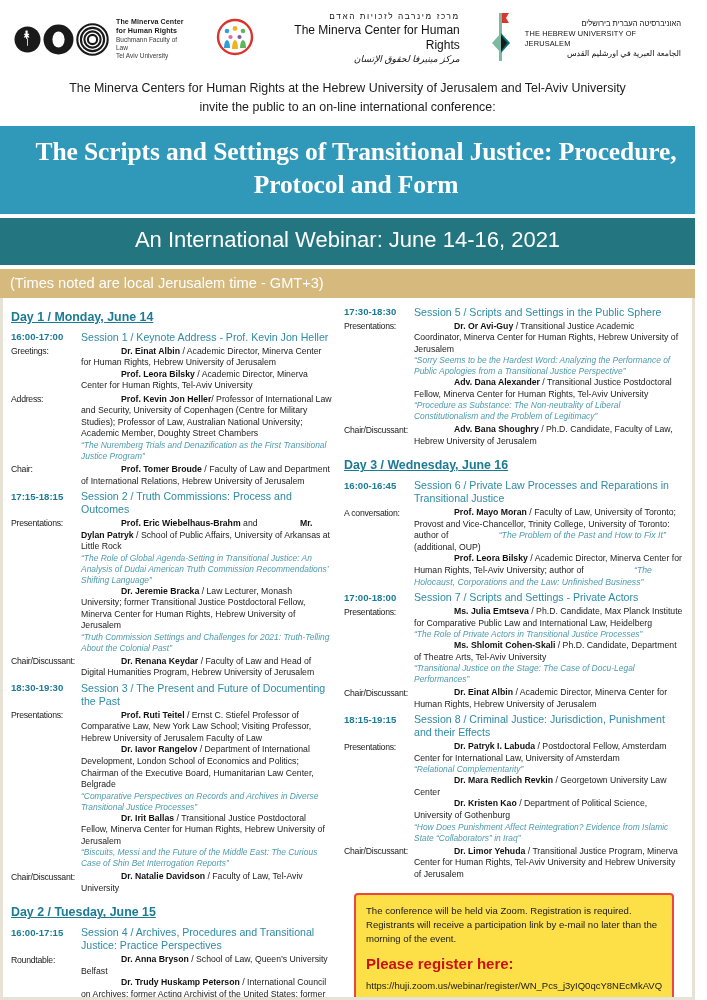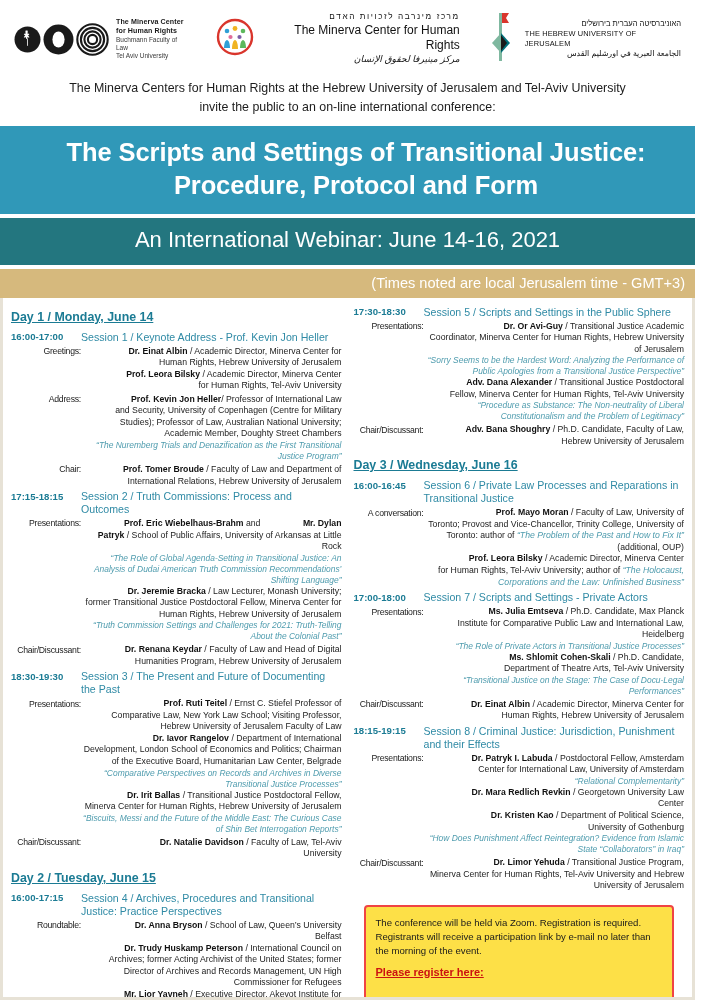--- a/index.html
+++ b/index.html
@@ -65,34 +65,35 @@
   
   .band-title {
     background: #3098b8;
     color: #ffffff;
     text-align: center;
     font-weight: bold;
     font-size: 25.5px;
     line-height: 1.27;
     padding: 10px 9px 13px 26px;
     letter-spacing: -.1px;
+    font-family: Liberation Serif, serif;
   }
   .band-sub {
     background: #23767f;
     color: #ffffff;
     text-align: center;
     font-size: 22px;
     line-height: 1.2;
     padding: 9px 10px 11px 10px;
     margin-top: 4px;
   }
   .band-times {
     background: #d6b97d;
     color: #ffffff;
-    text-align: right;
+    text-align: left;
     font-size: 14.6px;
     padding: 6px 10px 7px 10px;
     margin-top: 4px;
   }
 
   
   .content {
     display: flex;
     padding: 8px 8px 0 8px;
     box-sizing: border-box;
@@ -122,62 +123,61 @@
     padding-top: .5px;
   }
   .stitle {
     color: #2f8aa5;
     font-weight: normal;
     font-size: 10.6px;
     line-height: 1.22;
     flex: 1;
   }
 
-  .prow { display: flex; align-items: flex-start; margin-top: 2px; text-align: right; }
+  .prow { display: flex; align-items: flex-start; margin-top: 2px; }
   .plabel {
     font-size: 8.7px;
     color: #222;
     width: 70px;
     flex: 0 0 70px;
     line-height: 1.33;
     padding-top: .5px;
   }
   .plabel.wide { width: 70px; letter-spacing: -.25px; }
   .pbody { flex: 1; font-size: 8.7px; color: #222; line-height: 1.33; }
   .pbody .person { margin-bottom: 0px; }
   .pbody b { font-weight: bold; color: #111; padding-left: 40px; }
   .pbody .talk {
     display: block;
     color: #4f9cae;
     font-style: italic;
     font-size: 8.45px;
     line-height: 1.3;
   }
-  .pbody i.inline { color: #4f9cae; font-style: italic; }
+  .pbody i.inline { color: #4f9cae; font-style: italic; margin-left: 48px; }
   .gap { height: 4px; }
 
   
   .reg-wrap { padding: 10px 10px 0 10px; }
   .reg-box {
     background: #fde047;
     border: 2px solid #ef4444;
     border-radius: 4px;
     box-shadow: 0 0 0 1px #cbb campaign;
     padding: 9px 10px 10px 10px;
     text-align: left;
     color: #1a1a1a;
     font-size: 9.6px;
     line-height: 1.45;
   }
   .reg-box .lead { margin-bottom: 7px; }
   .reg-box .reg-here {
     color: #cc1111;
     font-weight: bold;
-    font-size: 11px;
-    text-decoration: underline;
+    font-size: 15px;
     display: block;
     margin-bottom: 4px;
   }
   .reg-box .url { font-size: 9.5px; margin-bottom: 4px; }
   .reg-box .info { font-size: 10px; margin-top: 26px; }
 
   .bottom-edge {
     position: absolute;
     left: 0; right: 0; bottom: 0;
     height: 3px;
@@ -432,20 +432,21 @@
             <div class="plabel wide">Chair/Discussant:</div>
             <div class="pbody">
               <div class="person"><b>Dr. Limor Yehuda</b><span> / Transitional Justice Program, Minerva Center for Human Rights, Tel-Aviv University and Hebrew University of Jerusalem</span></div>
             </div>
           </div>
         </div>
         <div class="reg-wrap">
           <div class="reg-box">
             <div class="lead">The conference will be held via Zoom. Registration is required. Registrants will receive a participation link by e-mail no later than the morning of the event.</div>
             <span class="reg-here">Please register here:</span>
+            <div class="url">https://huji.zoom.us/webinar/register/WN_Pcs_j3yIQ0qcY8NEcMkAVQ</div>
             <div class="info">For additional information: mchr@savion.huji.ac.il</div>
           </div>
         </div>
       </div>
   </div>
 
   <div class="bottom-edge"></div>
 </div>
 
 </body></html>

